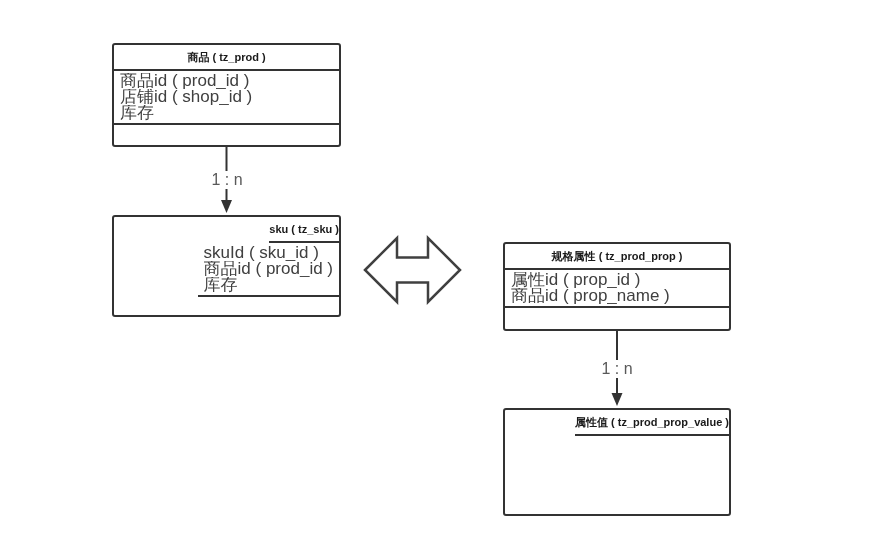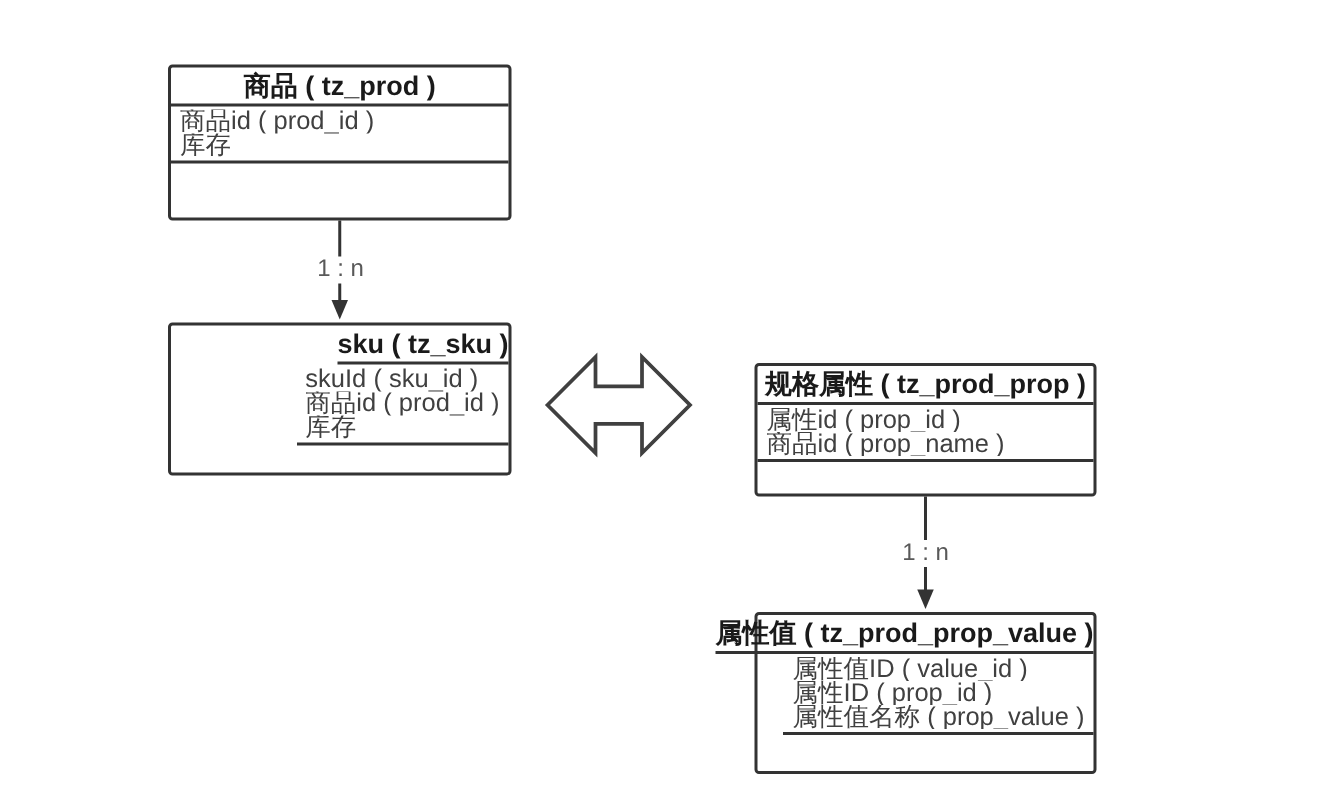--- a/index.html
+++ b/index.html
@@ -24,21 +24,21 @@
     display: flex;
     flex-direction: column;
     color: #404040;
   }
   .entity-title {
     box-sizing: border-box;
     height: 26px;
     line-height: 24px;
     border-bottom: 2px solid #333333;
     text-align: center;
-    font-size: 18px;
+    font-size: 11px;
     font-weight: bold;
     color: #1a1a1a;
     white-space: nowrap;
     overflow: hidden;
   }
   .entity-fields {
     box-sizing: border-box;
     border-bottom: 2px solid #333333;
     padding: 2px 6px 2px 6px;
     font-size: 17px;
@@ -91,20 +91,21 @@
 
     <g transform="translate(365,238)">
       <polygon points="0,32 32,0 32,19.5 63,19.5 63,0 95,32 63,64 63,44.5 32,44.5 32,64" fill="#ffffff" stroke="#404040" stroke-width="2.5" stroke-linejoin="miter"></polygon>
     </g>
   </svg>
 
   <div class="entity" id="prod-table">
     <div class="entity-title">商品 ( tz_prod )</div>
     <div class="entity-fields">
       <div class="entity-field">商品id ( prod_id )</div>
+      <div class="entity-field">店铺id ( shop_id )</div>
       <div class="entity-field">库存</div>
     </div>
     <div class="entity-empty"></div>
   </div>
 
   <div class="entity" id="sku-table">
     <div class="entity-title">sku ( tz_sku )</div>
     <div class="entity-fields">
       <div class="entity-field">skuId ( sku_id )</div>
       <div class="entity-field">商品id ( prod_id )</div>
@@ -117,24 +118,19 @@
     <div class="entity-title">规格属性 ( tz_prod_prop )</div>
     <div class="entity-fields">
       <div class="entity-field">属性id ( prop_id )</div>
       <div class="entity-field">商品id ( prop_name )</div>
     </div>
     <div class="entity-empty"></div>
   </div>
 
   <div class="entity" id="value-table">
     <div class="entity-title">属性值 ( tz_prod_prop_value )</div>
-    <div class="entity-fields">
-      <div class="entity-field">属性值ID ( value_id )</div>
-      <div class="entity-field">属性ID ( prop_id )</div>
-      <div class="entity-field">属性值名称 ( prop_value )</div>
-    </div>
     <div class="entity-empty"></div>
   </div>
 
   <span class="edge-label" id="edge-label-1">1 : n</span>
   <span class="edge-label" id="edge-label-2">1 : n</span>
 
 </div>
 
 </body></html>

